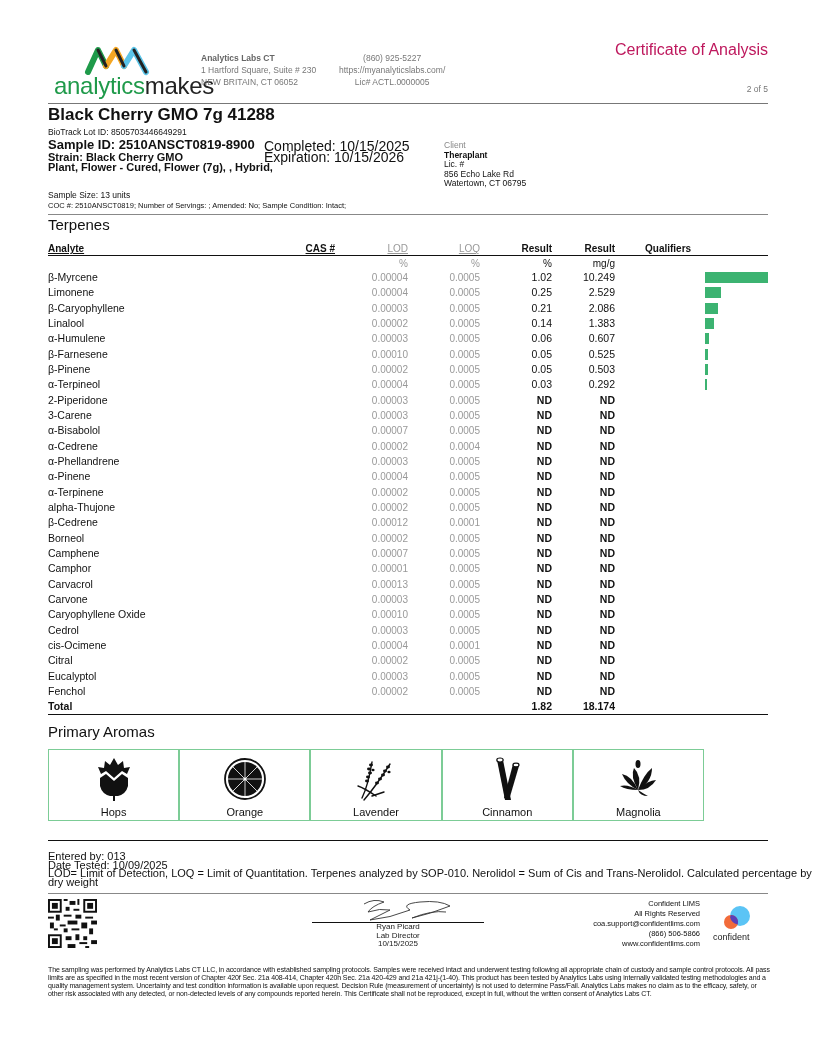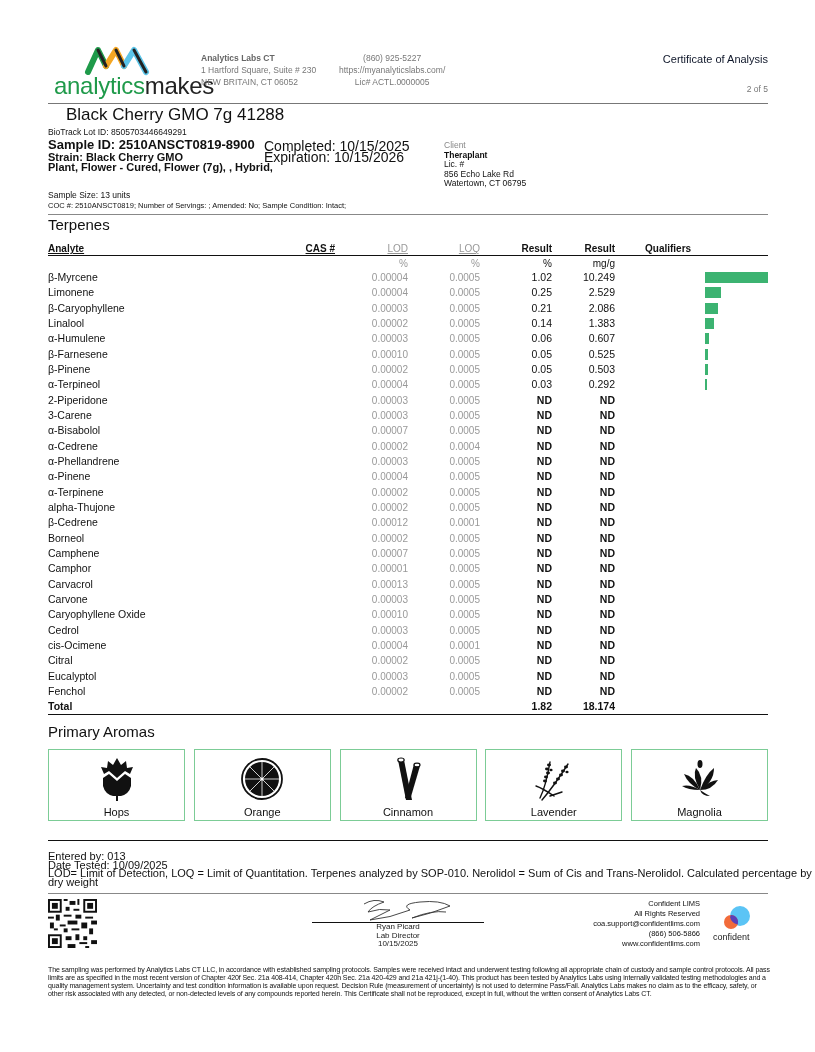--- a/index.html
+++ b/index.html
@@ -7,25 +7,25 @@
   body { font-family: "Liberation Sans", "DejaVu Sans", sans-serif; color: #111; position: relative; overflow: hidden; }
 
   .header { position: absolute; left: 48px; top: 40px; width: 720px; height: 62px; }
   .logo { position: absolute; left: 0; top: 0; width: 140px; height: 62px; }
   .logo svg { position: absolute; left: 36px; top: 4px; }
   .logo-text { position: absolute; left: 6px; top: 32px; font-size: 24px; color: #1f9a4a; letter-spacing: -0.3px; white-space: nowrap; }
   .logo-text .thin { color: #222; font-weight: normal; }
   .lab-info { position: absolute; left: 153px; top: 12px; font-size: 8.5px; color: #777; line-height: 12px; }
   .lab-info .name { font-weight: bold; color: #666; }
   .lab-contact { position: absolute; left: 291px; top: 12px; font-size: 8.5px; color: #777; line-height: 12px; text-align: center; }
-  .coa-title { position: absolute; right: 0; top: 13px; font-size: 11px; color: #0f172a; }
+  .coa-title { position: absolute; right: 0; top: 1px; font-size: 16px; color: #be185d; }
   .page-num { position: absolute; right: 0; top: 44px; font-size: 8.5px; color: #777; }
   .rule-top { position: absolute; left: 48px; top: 103px; width: 720px; height: 1px; background: #777; }
 
-  .product-title { position: absolute; left: 66px; top: 105px; font-size: 17px; font-weight: normal; }
+  .product-title { position: absolute; left: 48px; top: 105px; font-size: 17px; font-weight: bold; }
   .biotrack { position: absolute; left: 48px; top: 127px; font-size: 8.5px; }
   .sample-id { position: absolute; left: 48px; top: 137px; font-size: 13px; font-weight: bold; }
   .strain { position: absolute; left: 48px; top: 152px; font-size: 11px; line-height: 10px; font-weight: bold; }
   .dates { position: absolute; left: 264px; top: 141px; font-size: 14px; line-height: 11px; }
   .client { position: absolute; left: 444px; top: 141px; font-size: 8.5px; line-height: 9.5px; }
   .client .lbl { color: #888; }
   .client .cname { font-weight: bold; }
   .sample-size { position: absolute; left: 48px; top: 191px; font-size: 8.5px; line-height: 9.5px; }
   .sample-size .coc { font-size: 7.5px; }
 
@@ -43,21 +43,21 @@
   .c-loq { right: 288px; color: #999; }
   .c-res1 { right: 216px; }
   .c-res2 { right: 153px; }
   .c-qual { left: 597px; }
   .trow .c-lod, .trow .c-loq { font-size: 10px; }
   .bold { font-weight: bold; padding-left: 35px; }
   .bar { position: absolute; left: 657px; top: 2px; height: 11px; background: #3cb371; }
   .total-row { border-bottom: 1.5px solid #111; }
   .thead .c-lod, .thead .c-loq { color: #999; font-weight: normal; text-decoration: underline; }
 
-  .aromas { position: absolute; left: 48px; top: 749px; width: 720px; height: 72px; display: flex; justify-content: space-between; }
+  .aromas { position: absolute; left: 48px; top: 749px; width: 656px; height: 72px; display: flex; justify-content: space-between; }
   .aroma-card { width: 137px; height: 72px; border: 1.5px solid #7ccc96; position: relative; }
   .aroma-card .icon { position: absolute; left: 50%; top: 6px; transform: translateX(-50%); width: 44px; height: 46px; }
   .aroma-card .label { position: absolute; left: 0; right: 0; bottom: 2px; text-align: center; font-size: 11px; }
 
   .footer-meta { position: absolute; left: 48px; top: 852px; font-size: 11px; line-height: 8.5px; color: #111; }
   .qr { position: absolute; left: 48px; top: 899px; width: 49px; height: 49px; }
   .sig-line { position: absolute; left: 312px; top: 922px; width: 172px; height: 1px; background: #111; }
   .sig-text { position: absolute; left: 312px; top: 923px; width: 172px; text-align: center; font-size: 8px; line-height: 8.5px; color: #222; }
   .sig { position: absolute; left: 360px; top: 896px; }
   .lims { position: absolute; right: 115px; top: 899px; text-align: right; font-size: 7.5px; line-height: 10px; color: #111; }
@@ -364,29 +364,20 @@
       <circle cx="22" cy="23" r="17" fill="#111"></circle>
       <g stroke="#fff" stroke-width="0.8">
         <line x1="22" y1="6" x2="22" y2="40"></line>
           <line x1="5" y1="23" x2="39" y2="23"></line>
         <line x1="10" y1="11" x2="34" y2="35"></line>
           <line x1="34" y1="11" x2="10" y2="35"></line>
       </g>
       <circle cx="22" cy="23" r="1.6" fill="#fff"></circle>
     </svg>
     <div class="label">Orange</div>
-  </div>
-  <div class="aroma-card">
-    <svg class="icon" viewBox="0 0 44 46">
-      <path d="M12 4 L18 4 L26 44 L20 44 Z" fill="#111"></path>
-      <ellipse cx="15" cy="4" rx="3.2" ry="2" fill="#fff" stroke="#111" stroke-width="1.2"></ellipse>
-      <path d="M28 8 L34 10 L24 44 L19 42 Z" fill="#111"></path>
-      <ellipse cx="31" cy="9" rx="3" ry="1.8" fill="#fff" stroke="#111" stroke-width="1.2"></ellipse>
-    </svg>
-    <div class="label">Cinnamon</div>
   </div>
   <div class="aroma-card">
     <svg class="icon" viewBox="0 0 44 46">
       <g stroke="#111" stroke-width="1.4" fill="none" stroke-linecap="round">
         <path d="M8 42 Q14 30 18 6"></path>
           <path d="M10 44 Q22 30 36 8"></path>
         <path d="M4 30 Q10 32 22 40"></path>
           <path d="M18 40 L30 36"></path>
       </g>
       <g fill="#111">
@@ -398,20 +389,29 @@
           <ellipse cx="19" cy="14" rx="1.6" ry="1.2"></ellipse>
         <ellipse cx="34" cy="11" rx="2" ry="1.4"></ellipse>
           <ellipse cx="31" cy="15" rx="2" ry="1.4"></ellipse>
         <ellipse cx="29" cy="19" rx="2" ry="1.4"></ellipse>
           <ellipse cx="26" cy="23" rx="2" ry="1.4"></ellipse>
         <ellipse cx="23" cy="27" rx="2" ry="1.4"></ellipse>
           <ellipse cx="35" cy="16" rx="1.6" ry="1.2"></ellipse>
       </g>
     </svg>
     <div class="label">Lavender</div>
+  </div>
+  <div class="aroma-card">
+    <svg class="icon" viewBox="0 0 44 46">
+      <path d="M12 4 L18 4 L26 44 L20 44 Z" fill="#111"></path>
+      <ellipse cx="15" cy="4" rx="3.2" ry="2" fill="#fff" stroke="#111" stroke-width="1.2"></ellipse>
+      <path d="M28 8 L34 10 L24 44 L19 42 Z" fill="#111"></path>
+      <ellipse cx="31" cy="9" rx="3" ry="1.8" fill="#fff" stroke="#111" stroke-width="1.2"></ellipse>
+    </svg>
+    <div class="label">Cinnamon</div>
   </div>
   <div class="aroma-card">
     <svg class="icon" viewBox="0 0 44 46">
       <ellipse cx="22" cy="8" rx="2.5" ry="4" fill="#111"></ellipse>
       <path d="M22 34 Q10 28 6 18 Q16 20 22 34 Z" fill="#111"></path>
       <path d="M22 34 Q14 20 18 12 Q26 20 22 34 Z" fill="#111"></path>
       <path d="M22 34 Q28 18 36 12 Q36 26 22 34 Z" fill="#111"></path>
       <path d="M22 34 Q32 24 40 24 Q34 34 22 34 Z" fill="#111"></path>
       <path d="M22 34 Q10 34 4 30 Q12 28 22 34 Z" fill="#111"></path>
       <path d="M22 34 Q28 38 32 40 Q24 40 22 34 Z" fill="#111"></path>

